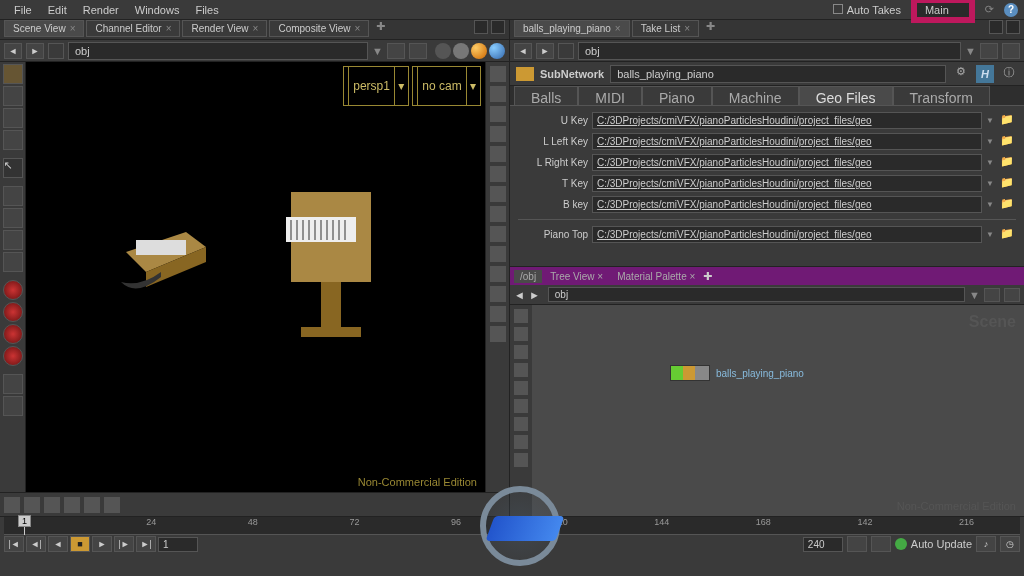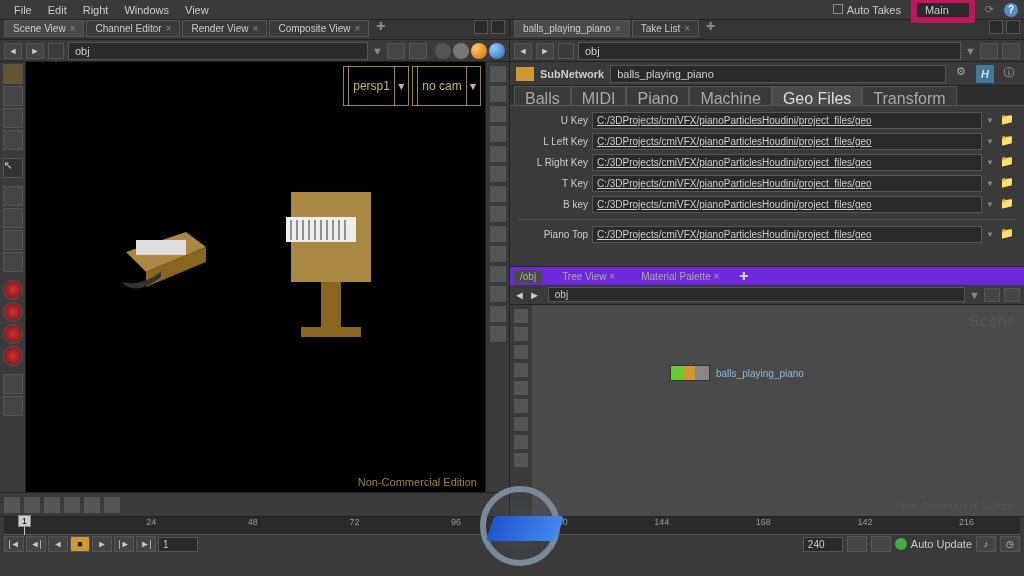--- a/index.html
+++ b/index.html
@@ -69,34 +69,34 @@
 
 
 .param-header { height: 24px; background: #3a3a3a; border-bottom: 1px solid #222; display: flex; align-items: center; padding: 0 6px; gap: 6px; }
 .param-header .icon { width: 18px; height: 14px; background: #cc9933; }
 .param-header .type { font-weight: bold; }
 .param-header .name-field { flex: 1; background: #2a2a2a; border: 1px solid #555; padding: 2px 6px; }
 .param-header .gear { width: 18px; height: 18px; color: #aaa; text-align: center; }
 .param-header .H { width: 18px; height: 18px; background: #447799; color: #cde; font-weight: bold; font-style: italic; text-align: center; line-height: 18px; }
 
 .param-tabs { height: 20px; background: #2e2e2e; border-bottom: 1px solid #555; display: flex; padding-left: 4px; }
-.param-tabs .ptab { padding: 3px 10px; background: #3a3a3a; border: 1px solid #555; border-bottom: none; font-size: 16px; color: #aaa; }
+.param-tabs .ptab { padding: 3px 16px; background: #3a3a3a; border: 1px solid #555; border-bottom: none; font-size: 14px; color: #aaa; }
 .param-tabs .ptab.active { background: #4a4a4a; color: #ddd; }
 
 .param-body { background: #3a3a3a; padding: 6px 8px; overflow: hidden; height: 160px; }
 .param-row { display: flex; align-items: center; margin-bottom: 4px; gap: 4px; }
 .param-row .plabel { width: 70px; text-align: right; color: #ccc; font-size: 10px; }
 .param-row .pfield { flex: 1; background: #2a2a2a; border: 1px solid #555; padding: 2px 4px; font-size: 10px; white-space: nowrap; overflow: hidden; text-decoration: underline; }
 .param-row .picker { width: 10px; color: #888; font-size: 8px; }
 .param-row .browse { width: 16px; height: 16px; }
 .param-sep { height: 1px; background: #555; margin: 6px 0; }
 
 
 .network-wrap { flex: 1; display: flex; flex-direction: column; border-top: 1px solid #222; }
-.nw-tabs { height: 18px; background: #6d28d9; display: flex; align-items: center; padding: 0 4px; gap: 14px; }
+.nw-tabs { height: 18px; background: #701a75; display: flex; align-items: center; padding: 0 4px; gap: 2px; }
 .nw-tabs .nwt { padding: 1px 6px; font-size: 10px; color: #aaa; }
 .nw-tabs .nwt.active { background: #4a4a4a; }
 .nw-path { height: 20px; background: #3a3a3a; border-bottom: 1px solid #222; display: flex; align-items: center; padding: 0 4px; gap: 4px; }
 .nw-path .pf { flex: 1; background: #2a2a2a; border: 1px solid #555; padding: 1px 6px; font-size: 10px; }
 .nw-canvas { flex: 1; background: #4a4a4a; position: relative; }
 .nw-canvas .scene-txt { position: absolute; top: 8px; right: 8px; color: #555; font-size: 16px; font-weight: bold; }
 .nw-canvas .wm { position: absolute; bottom: 4px; right: 8px; color: #555; font-size: 11px; }
 .nw-canvas .node { position: absolute; left: 160px; top: 60px; display: flex; align-items: center; gap: 6px; }
 .nw-canvas .node .nbox { width: 40px; height: 16px; display: flex; border: 1px solid #333; }
 .nw-canvas .node .nbox .seg1 { width: 12px; background: #66cc33; }
@@ -123,23 +123,23 @@
 .logo-wm { position: absolute; left: 480px; bottom: 0px; width: 90px; height: 90px; z-index: 99; pointer-events: none; }
 .logo-wm .ring { width: 80px; height: 80px; border: 6px solid #7a8a99; border-radius: 50%; position: relative; background: radial-gradient(circle, rgba(80,100,120,0.3), transparent); }
 .logo-wm .swoosh { position: absolute; left: 10px; top: 30px; width: 70px; height: 25px; background: linear-gradient(90deg, #2255cc, #4488ee); transform: skewX(-20deg); border-radius: 4px; }
 </style>
 </head>
 <body>
 
 <div class="menubar">
   <span class="menu-item">File</span>
   <span class="menu-item">Edit</span>
-  <span class="menu-item">Right</span>
+  <span class="menu-item">Render</span>
   <span class="menu-item">Windows</span>
-  <span class="menu-item">View</span>
+  <span class="menu-item">Files</span>
   <div class="right">
     <span><span class="checkbox"></span><span>Auto Takes</span></span>
     <span class="dropdown">Main</span>
     <span style="color:#888">⟳</span>
     <span class="info-icon">?</span>
   </div>
 </div>
 
 <div class="main">
 

